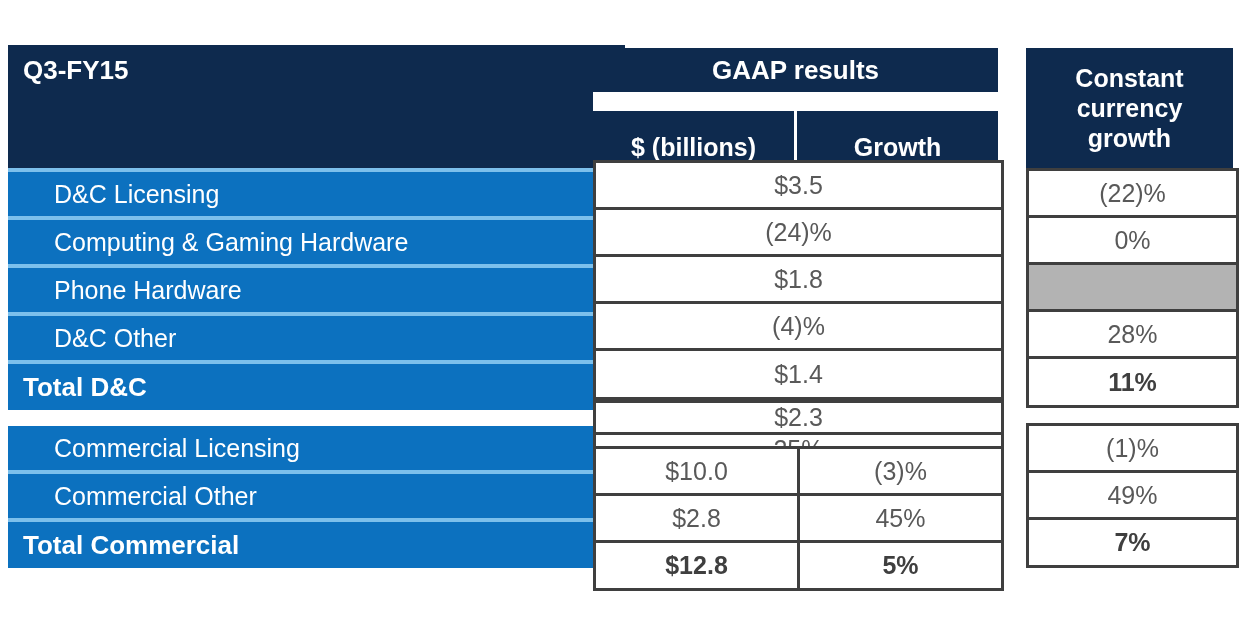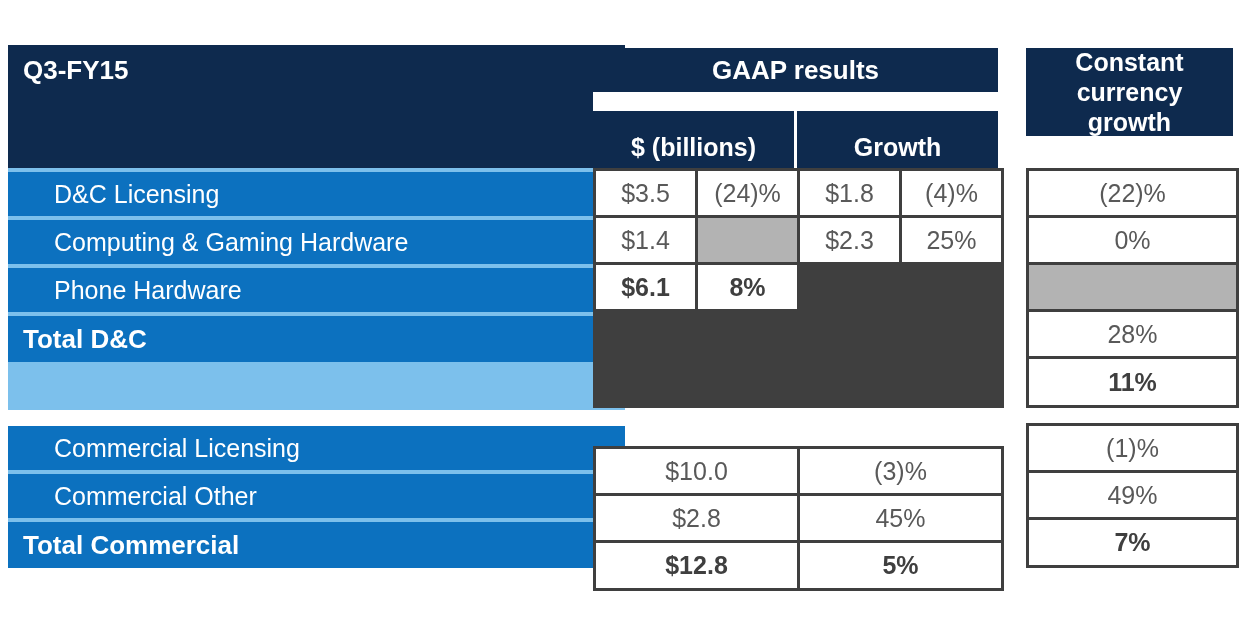--- a/index.html
+++ b/index.html
@@ -33,52 +33,53 @@
     font-size:26px; font-weight:bold;
     display:flex; align-items:center; justify-content:center;
   }
   .gh-sub { height:73px; display:grid; grid-template-columns:1fr 1fr; gap:3px; background:#ffffff; }
   .gh-cell {
     background:#0e2a4e; color:#ffffff; font-size:25px; font-weight:bold;
     display:flex; align-items:center; justify-content:center;
   }
   
   #cc-header {
-    position:absolute; left:1026px; top:48px; width:207px; height:88px;
+    position:absolute; left:1026px; top:48px; width:207px; height:120px;
     background:#0e2a4e; color:#ffffff; font-size:25px; font-weight:bold;
     line-height:30px; text-align:center;
     display:flex; align-items:center; justify-content:center;
     box-sizing:border-box; padding:0 22px;
   }
   
   .vtable {
     position:absolute; display:grid; gap:3px;
     background:#3f3f3f; border:3px solid #3f3f3f;
   }
-  #gaap-top    { left:593px;  top:168px; width:405px; grid-template-columns:1fr 1fr 1fr 1fr; grid-template-rows:repeat(4,44px) 46px; }
+  #gaap-top    { left:593px;  top:160px; width:405px; grid-template-columns:1fr; grid-template-rows:repeat(4,44px) 46px; }
   #gaap-bottom { left:593px;  top:446px; width:405px; grid-template-columns:1fr 1fr; grid-template-rows:44px 44px 45px; }
   #cc-top      { left:1026px; top:168px; width:207px; grid-template-columns:1fr;     grid-template-rows:repeat(4,44px) 46px; }
   #cc-bottom   { left:1026px; top:423px; width:207px; grid-template-columns:1fr;     grid-template-rows:44px 44px 45px; }
   .vcell {
     background:#ffffff; color:#595959; font-size:25px;
     display:flex; align-items:center; justify-content:center;
   }
   .vcell.bold { font-weight:bold; color:#3f3f3f; }
   .vcell.na   { background:#b3b3b3; }
 </style>
 </head>
 <body>
 
 <div class="canvas">
 
   <div class="lgroup" id="group-dnc">
     <div class="lheader">Q3-FY15</div>
     <div class="lrow indent">D&amp;C Licensing</div>
     <div class="lrow indent">Computing &amp; Gaming Hardware</div>
     <div class="lrow indent">Phone Hardware</div>
+    <div class="lrow indent">D&amp;C Other</div>
     <div class="lrow total">Total D&amp;C</div>
   </div>
 
   <div class="lgroup" id="group-comm">
     <div class="lrow indent">Commercial Licensing</div>
     <div class="lrow indent">Commercial Other</div>
     <div class="lrow total">Total Commercial</div>
   </div>
 
   <div id="gaap-header">

